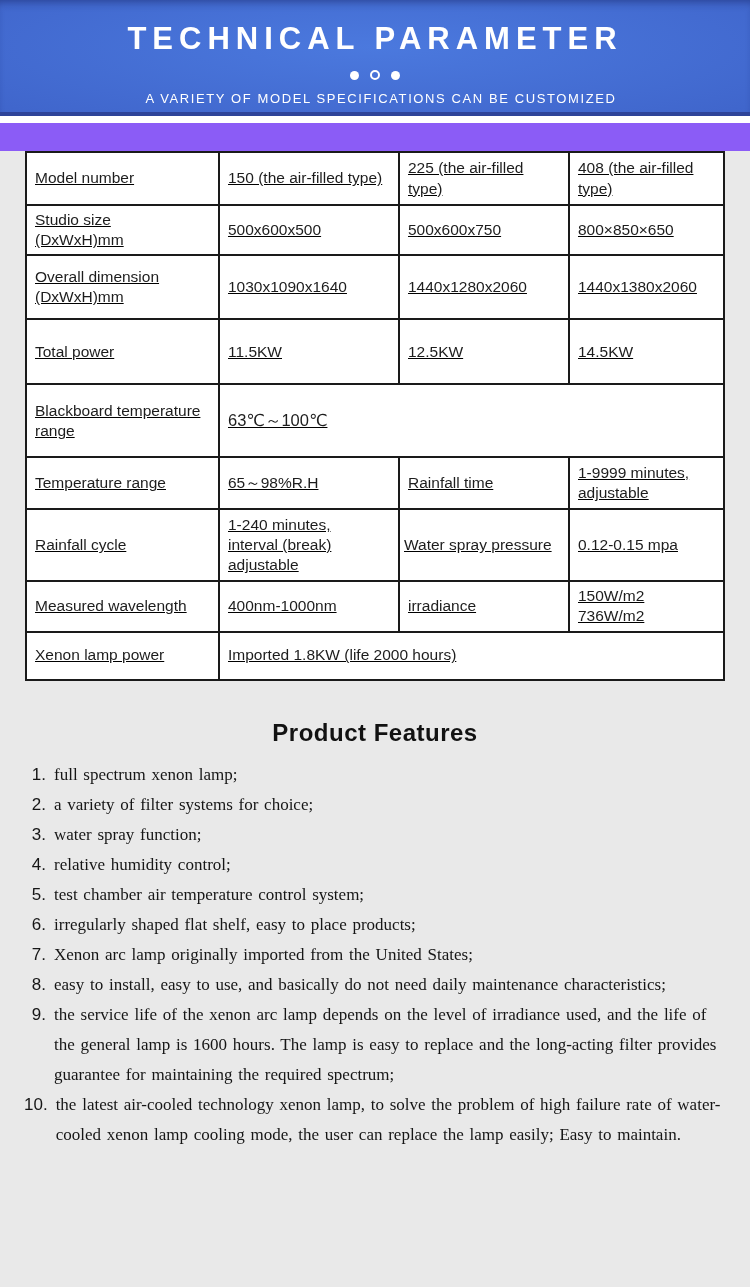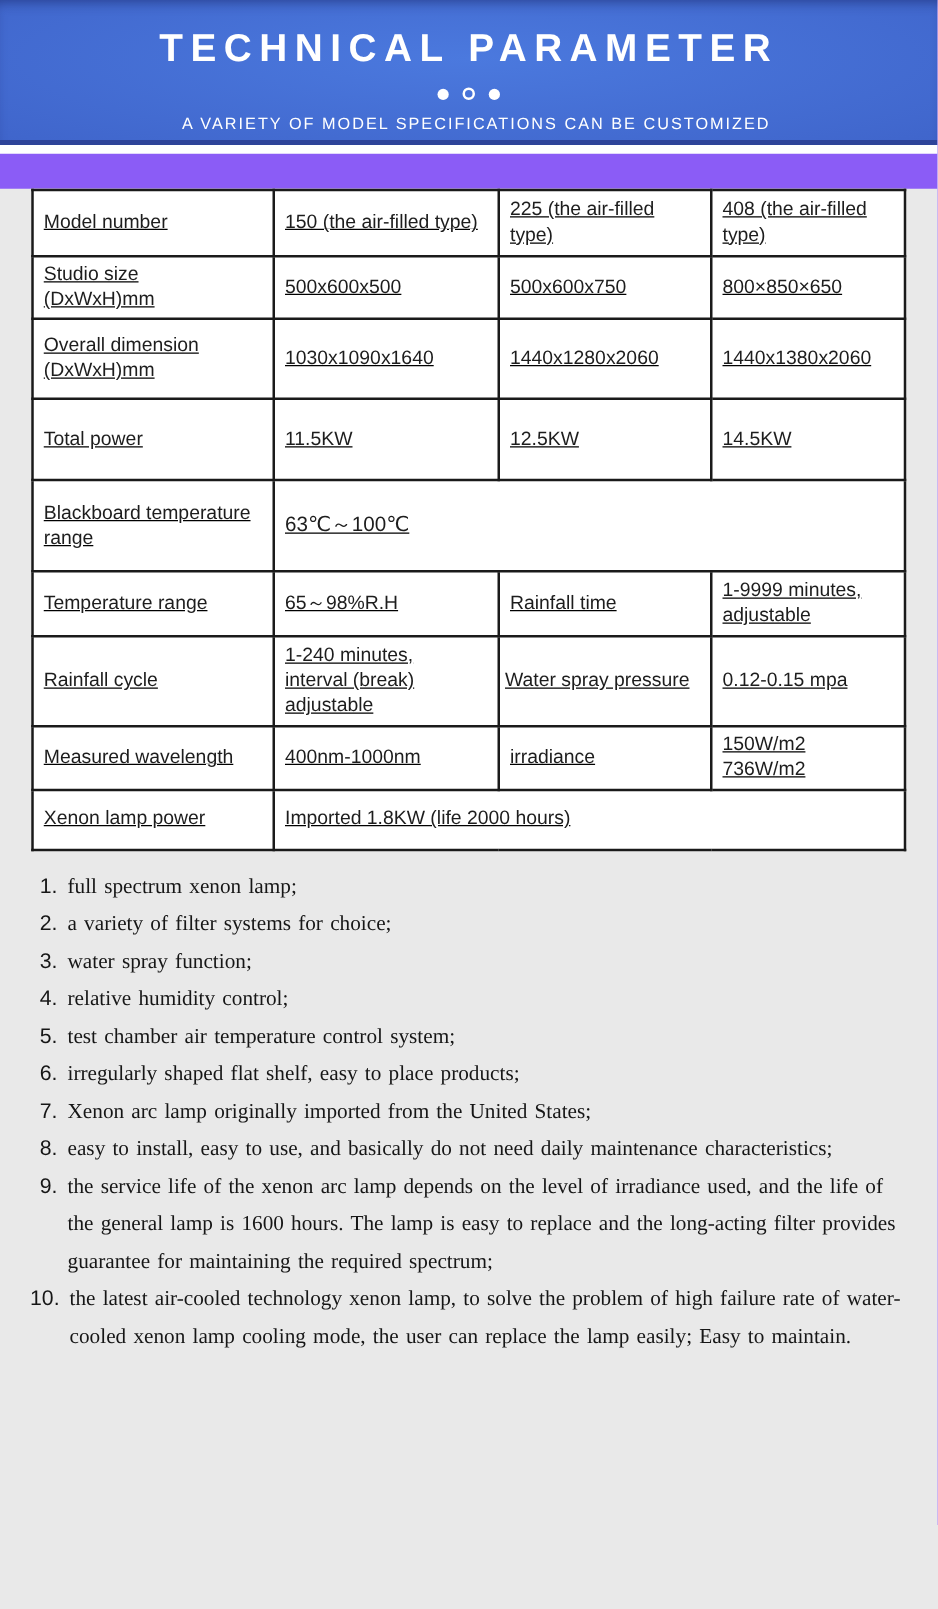--- a/index.html
+++ b/index.html
@@ -180,20 +180,21 @@
             <div>736W/m2</div>
           </td>
         </tr>
         <tr class="r10">
           <td>Xenon lamp power</td>
           <td colspan="3">Imported 1.8KW (life 2000 hours)</td>
         </tr>
       </tbody>
     </table>
 
+    <div class="features-title">Product Features</div>
     <div class="features-list">
       <div class="feature-item">
         <span class="feature-num">1.</span>
         <span class="feature-text">full spectrum xenon lamp;</span>
       </div>
       <div class="feature-item">
         <span class="feature-num">2.</span>
         <span class="feature-text">a variety of filter systems for choice;</span>
       </div>
       <div class="feature-item">

